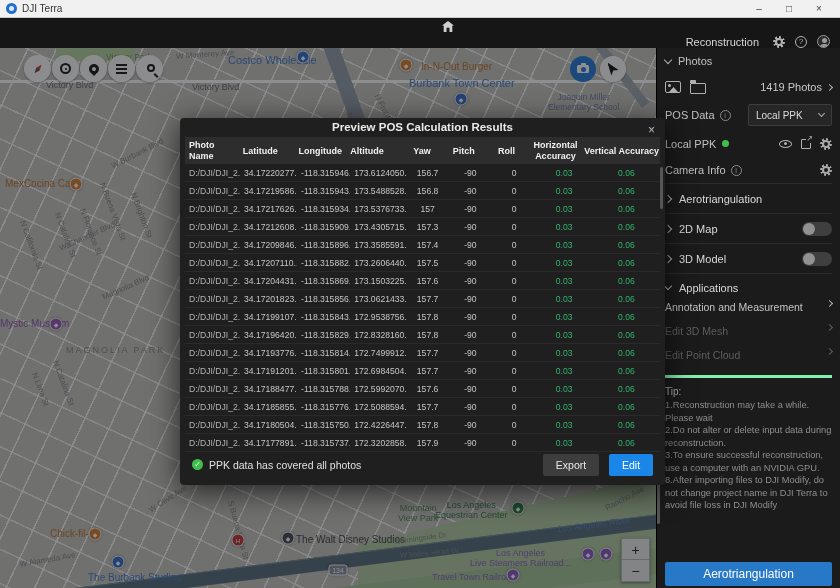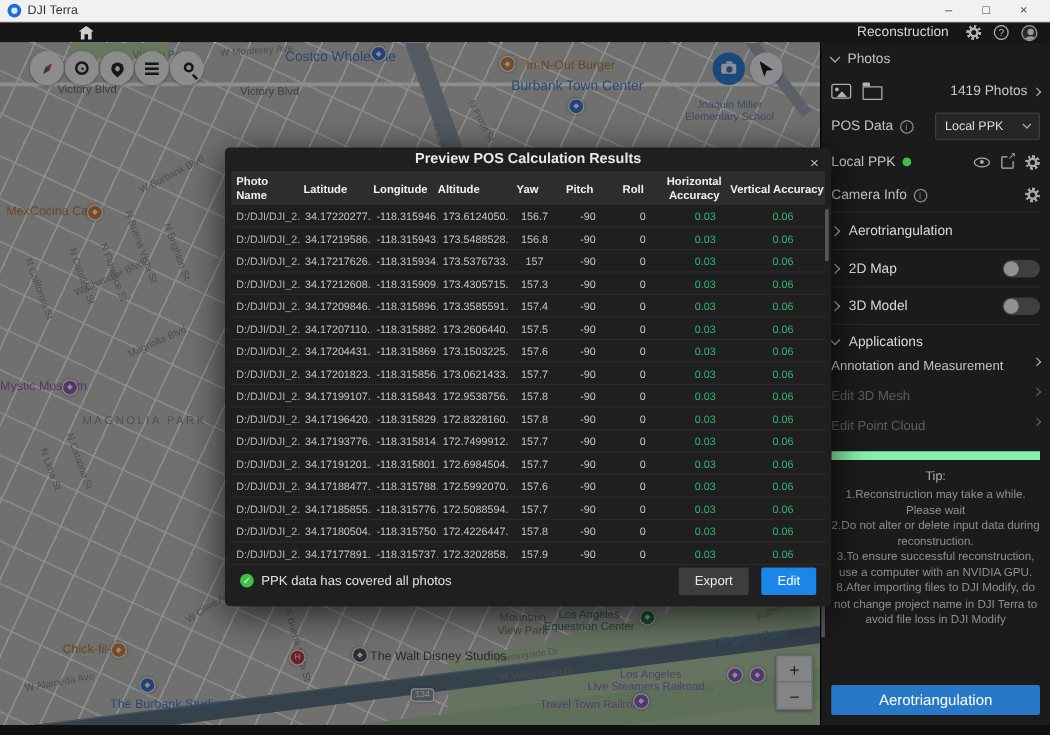--- a/index.html
+++ b/index.html
@@ -10,21 +10,21 @@
   
   .titlebar { position:relative; height:18px; background:#f1f1f1; border-bottom:1px solid #c9c9c9;
     display:flex; align-items:center; padding:0 6px; }
   .app-logo { width:11px; height:11px; border-radius:50%; background:#1f6fd0; position:relative; margin-right:5px; }
   .app-logo::after { content:""; position:absolute; inset:3px; border-radius:50%; background:#fff; opacity:.85; }
   .app-title { font-size:10px; color:#333; }
   .win-controls { margin-left:auto; display:flex; }
   .win-btn { width:30px; text-align:center; font-size:10px; color:#444; line-height:17px; }
 
   
-  .topbar { position:relative; height:16px; background:#161616; display:flex; align-items:center; }
+  .topbar { position:relative; height:30px; background:#161616; display:flex; align-items:center;flex-direction:column; }
   .home-btn { margin-left:56px; width:26px; height:20px; display:flex; align-items:center; justify-content:center; }
   .home-glyph { width:12px; height:11px; background:#cfcfcf;
     clip-path:polygon(50% 0,100% 42%,86% 42%,86% 100%,62% 100%,62% 62%,38% 62%,38% 100%,14% 100%,14% 42%,0 42%); }
   .topbar-right { margin-left:auto; display:flex; align-items:center; gap:10px; padding-right:10px; }
   .nav-label { font-size:11px; color:#d6d6d6; margin-right:4px; }
   .gear { width:12px; height:12px; border-radius:50%;
     background:repeating-conic-gradient(#b3b3b3 0 22deg, transparent 22deg 45deg); position:relative; }
   .gear::after { content:""; position:absolute; inset:2px; border-radius:50%; border:2px solid #b3b3b3; background:#161616; }
   .help-btn { width:12px; height:12px; border:1px solid #b3b3b3; border-radius:50%; color:#b3b3b3;
     font-size:8px; display:flex; align-items:center; justify-content:center; }
@@ -134,21 +134,21 @@
   .r-cam { height:27px; border-bottom:1px solid #2b2b2b; }
   .sb-section { height:30px; display:flex; align-items:center; gap:8px; font-size:11px; color:#dadada; border-bottom:1px solid #2b2b2b; }
   .sb-section .toggle { margin-left:auto; }
   .toggle { width:30px; height:14px; border-radius:7px; background:#3f3f3f; position:relative; }
   .toggle::after { content:""; position:absolute; left:1px; top:1px; width:12px; height:12px; border-radius:50%; background:#919191; }
   .sb-section.apps { border-bottom:none; height:27px; }
   .sb-link { height:24px; display:flex; align-items:flex-start; font-size:10.5px; color:#c4c4c4; }
   .sb-link .chev { margin-left:auto; }
   .sb-link.dim { color:#5e5e5e; }
   .sb-link.dim .chev { border-color:#5e5e5e; }
-  .sb-tip { flex:1; padding-top:8px; border-top:7px solid #86efac; margin-top:2px;text-align:center; }
+  .sb-tip { flex:1; padding-top:8px; border-top:3px solid #86efac; margin-top:2px; }
   .tip-title { font-size:10px; color:#b0b0b0; margin-bottom:2px; }
   .tipline { font-size:9.3px; color:#8f8f8f; line-height:12.5px; }
   .sb-action { margin:0 0 8px 0; height:24px; background:#2878c8; color:#fff; font-size:12px; border:none;
     border-radius:2px; width:100%; display:flex; align-items:center; justify-content:center; }
 
   
   .dialog { position:absolute; left:180px; top:118px; width:485px; height:367px; background:#1f1f1f;
     border-radius:4px; box-shadow:0 6px 30px rgba(0,0,0,.7); z-index:100; display:flex; flex-direction:column; }
   .dlg-head { height:27px; display:flex; align-items:center; justify-content:center; position:relative; }
   .dlg-title { font-size:11.5px; font-weight:bold; color:#e9e9e9; }

